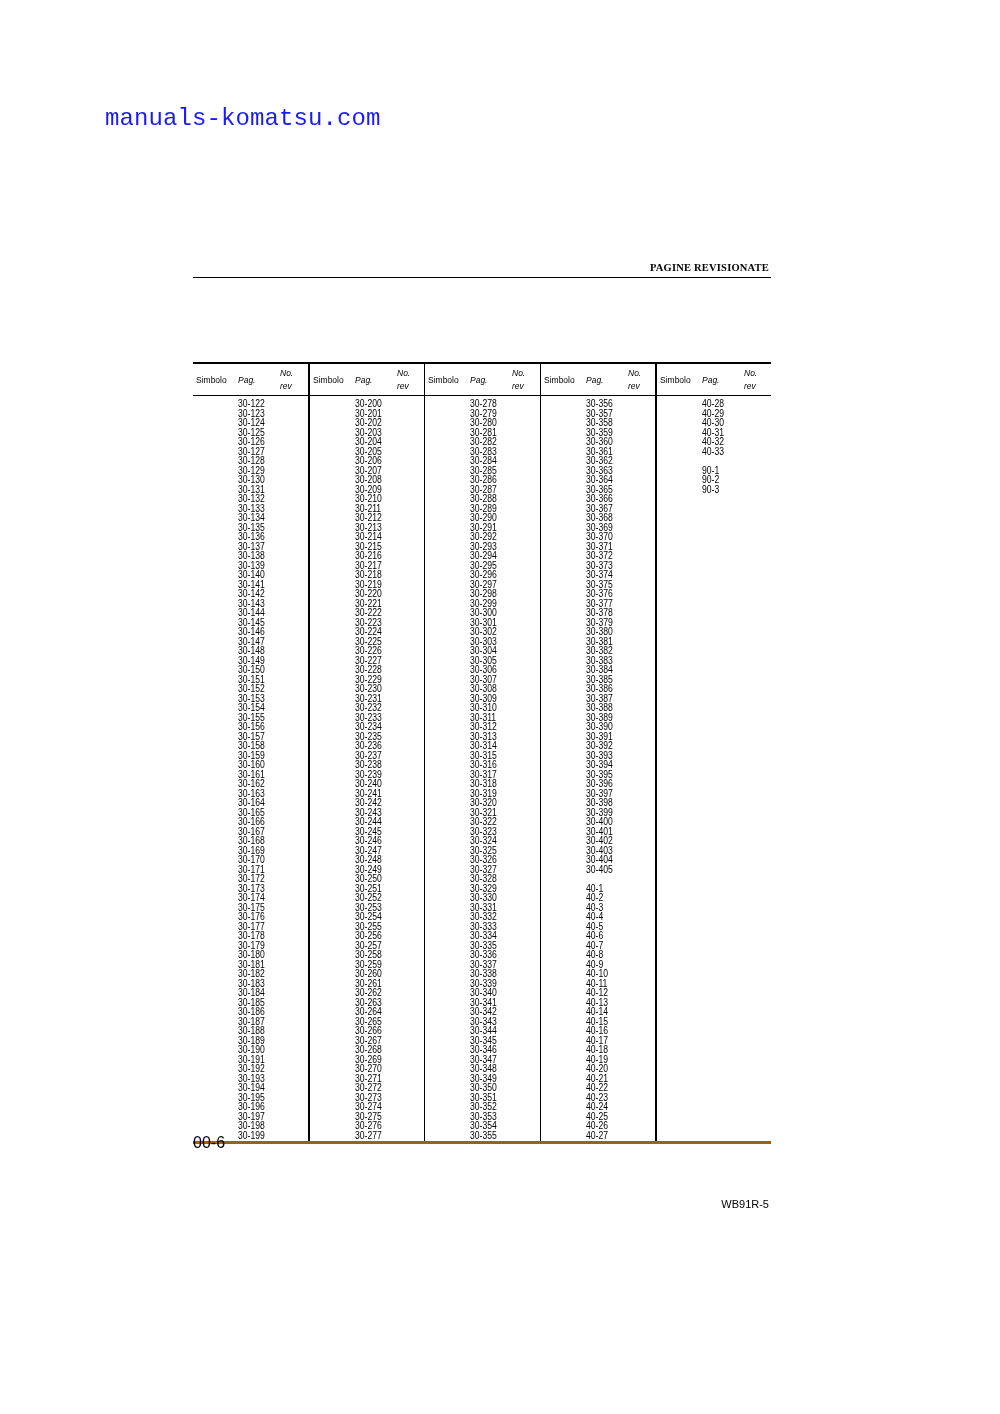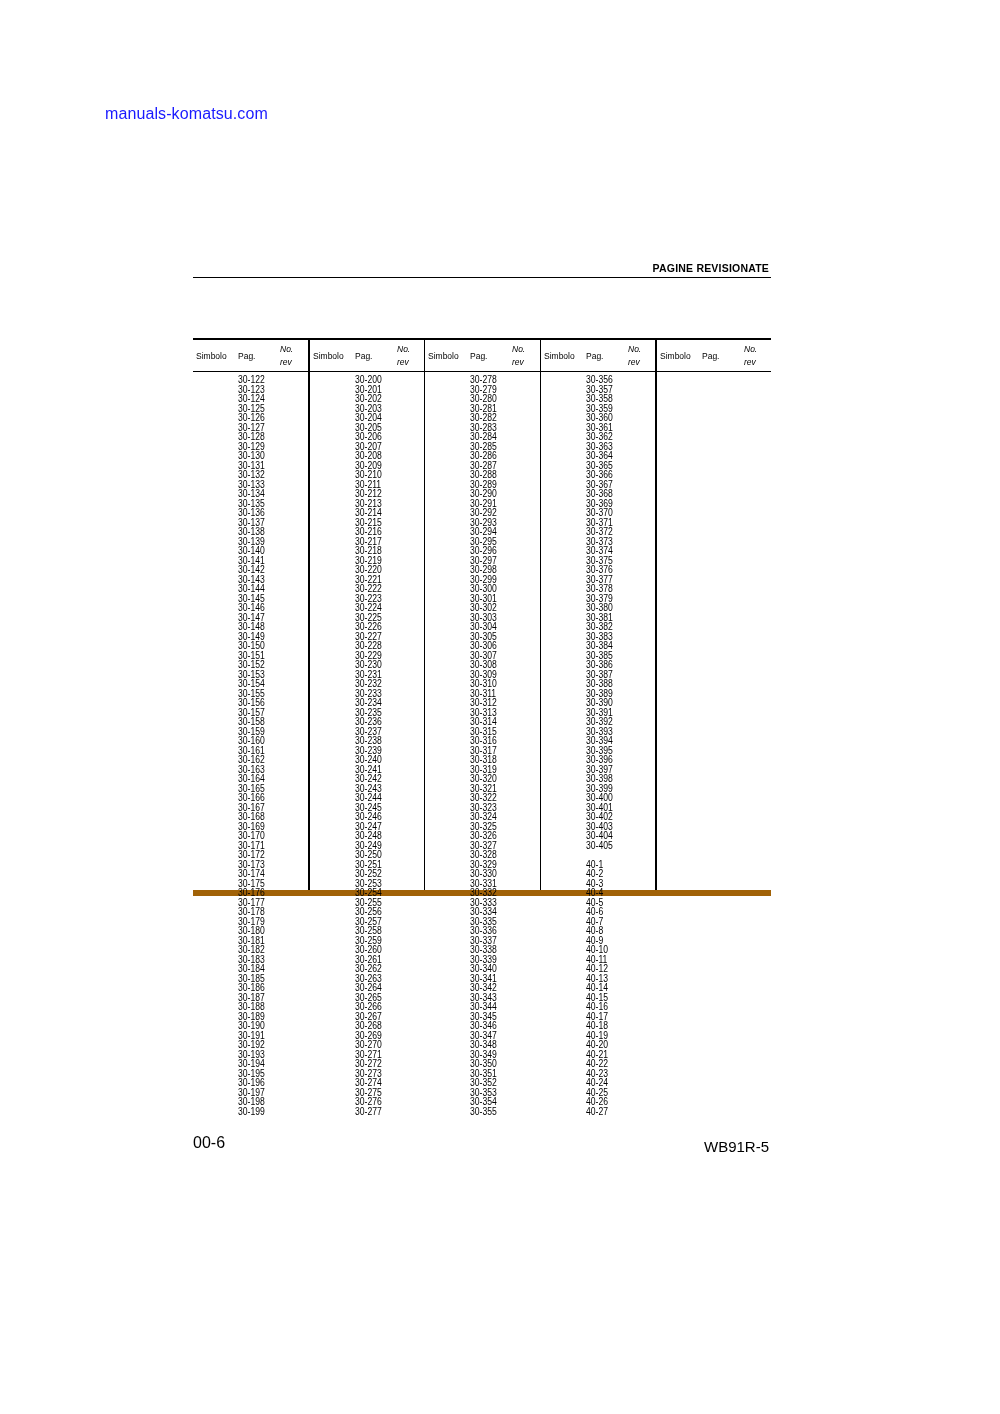--- a/index.html
+++ b/index.html
@@ -1,31 +1,31 @@
 <!DOCTYPE html>
 <html><head>
 <meta charset="utf-8">
 <style>
   html, body { margin: 0; padding: 0; background: #ffffff; }
   body { width: 1000px; height: 1414px; position: relative; overflow: hidden; font-family: "Liberation Sans", sans-serif; color: #000; }
-  .watermark { position: absolute; left: 105px; top: 105px; font-size: 16px; color: #1a1aff; font-family: Liberation Sans, sans-serif; letter-spacing: 0.1px; }
-  .header-title { position: absolute; right: 231px; top: 262px; font-size: 10.5px; font-weight: bold; letter-spacing: 0.2px; }
+  .watermark { position: absolute; left: 105px; top: 105px; font-size: 24px; color: #1a1aff; font-family: Liberation Mono, monospace; letter-spacing: 0.1px; }
+  .header-title { position: absolute; right: 231px; top: 262px; font-size: 10.5px; font-weight: bold; letter-spacing: 0.2px; font-family: Liberation Serif, serif; }
   .header-rule { position: absolute; left: 193px; top: 277px; width: 578px; height: 1px; background: #000; }
-  .table { position: absolute; left: 193px; top: 338px; width: 578px; height: 558px; border-top: 2px solid #000; border-bottom: 6px solid #a16207; box-sizing: border-box; }
+  .table { position: absolute; left: 193px; top: 362px; width: 578px; height: 782px; border-top: 2px solid #000; border-bottom: 3px solid #a16207; box-sizing: border-box; }
   .col { position: absolute; top: 0; height: 100%; box-sizing: border-box; }
   .col.div { border-left: 2px solid #000; }
   .col.thin { border-left: 1px solid #000; }
   .col-head { position: absolute; left: 0; right: 0; top: 0; height: 31px; border-bottom: 1px solid #000; font-size: 8.5px; }
   .h-simbolo { position: absolute; left: 3px; top: 11px; }
-  .h-pag { position: absolute; left: 45px; top: 11px; }
+  .h-pag { position: absolute; left: 45px; top: 11px; font-style: italic; }
   .h-norev { position: absolute; left: 87px; top: 3px; line-height: 13px; font-style: italic; }
   .rows { position: absolute; left: 0; right: 0; top: 35px; }
   .row { height: 9.5px; line-height: 9.5px; font-size: 10px; text-align: left; padding-left: 45px; white-space: nowrap; font-family: "Liberation Sans Narrow", "Liberation Sans", sans-serif; transform: scaleX(0.86); transform-origin: 45px 0; }
   .footer-page { position: absolute; left: 193px; top: 1134px; font-size: 16px; }
-  .footer-model { position: absolute; right: 231px; top: 1138px; font-size: 15px; }
+  .footer-model { position: absolute; right: 231px; top: 1198px; font-size: 11px; }
 </style>
 </head>
 <body>
 
 <div class="watermark">manuals-komatsu.com</div>
 <div class="header-title">PAGINE REVISIONATE</div>
 <div class="header-rule"></div>
 
 <div class="table">
   <div class="col" style="left:0;width:116px;">
@@ -375,17 +375,29 @@
         <div class="row">40-26</div>
         <div class="row">40-27</div>
       </div>
     </div>
   <div class="col div" style="left:462px;width:116px;">
       <div class="col-head">
         <span class="h-simbolo">Simbolo</span>
         <span class="h-pag">Pag.</span>
         <span class="h-norev"><span>No.</span><br><span>rev</span></span>
       </div>
+      <div class="rows">
+        <div class="row">40-28</div>
+        <div class="row">40-29</div>
+        <div class="row">40-30</div>
+        <div class="row">40-31</div>
+        <div class="row">40-32</div>
+        <div class="row">40-33</div>
+        <div class="row"></div>
+        <div class="row">90-1</div>
+        <div class="row">90-2</div>
+        <div class="row">90-3</div>
+      </div>
     </div>
 </div>
 
 <div class="footer-page">00-6</div>
 <div class="footer-model">WB91R-5</div>
 
 </body></html>

